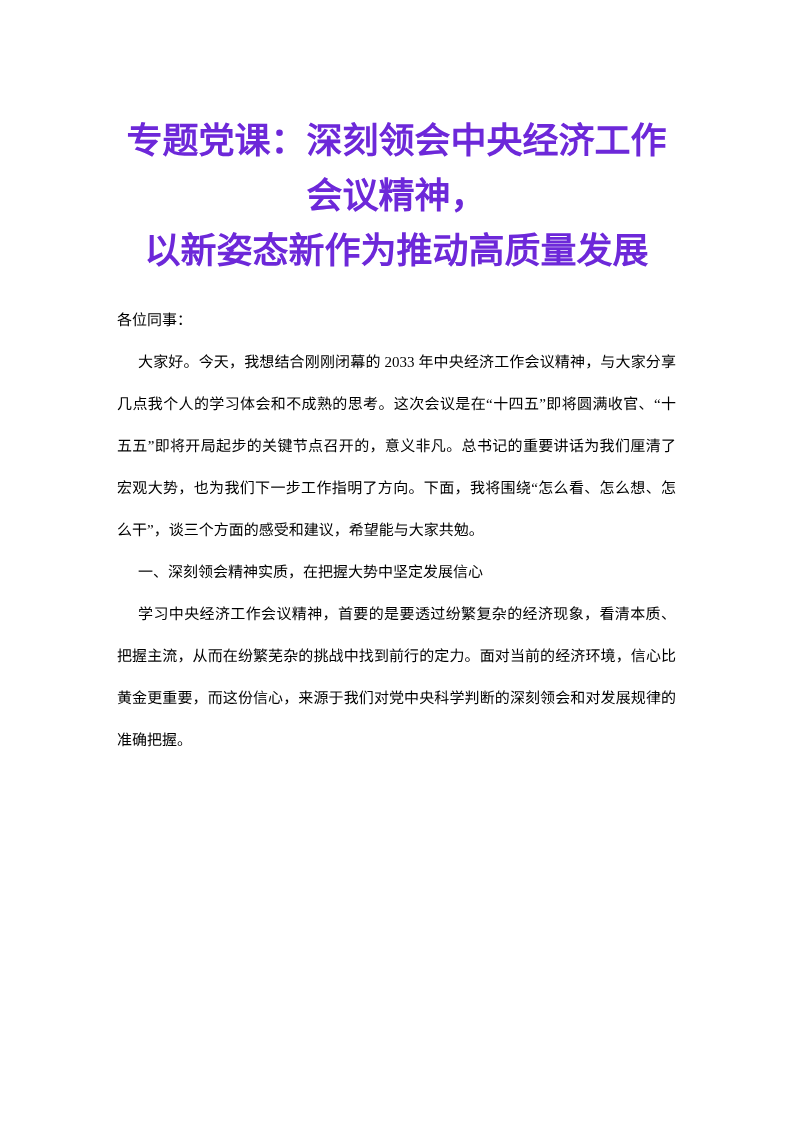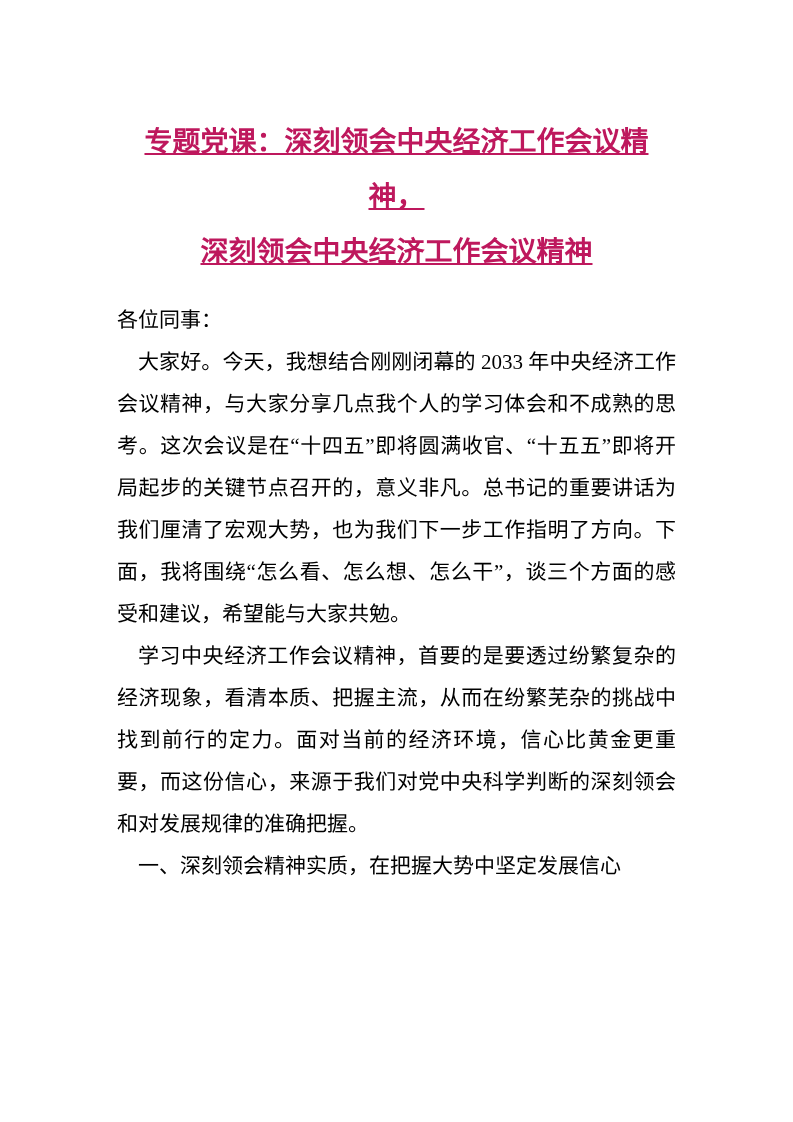--- a/index.html
+++ b/index.html
@@ -13,48 +13,47 @@
     width: 793px;
     height: 1122px;
     margin: 0 auto;
     background: #ffffff;
     padding: 114px 117px 0 117px;
     overflow: hidden;
   }
   .doc-title {
     text-align: center;
     font-weight: bold;
-    font-size: 28px;
+    font-size: 36px;
     line-height: 55px;
-    color: #be185d;
-    text-decoration: underline;
+    color: #6d28d9;
   }
   .doc-body {
     margin-top: 20px;
   }
   .doc-body p {
-    font-size: 21px;
+    font-size: 15px;
     line-height: 42px;
     text-align: justify;
     text-justify: inter-ideograph;
     color: #000000;
     word-break: break-all;
   }
   .doc-body p.indent {
     text-indent: 21px;
   }
 </style>
 </head>
 <body>
 
 <div class="page">
   <header class="doc-title">
     <div>专题党课：深刻领会中央经济工作会议精神，</div>
-    <div>深刻领会中央经济工作会议精神</div>
+    <div>以新姿态新作为推动高质量发展</div>
   </header>
 
   <main class="doc-body">
     <p>各位同事：</p>
     <p class="indent">大家好。今天，我想结合刚刚闭幕的 2033 年中央经济工作会议精神，与大家分享几点我个人的学习体会和不成熟的思考。这次会议是在“十四五”即将圆满收官、“十五五”即将开局起步的关键节点召开的，意义非凡。总书记的重要讲话为我们厘清了宏观大势，也为我们下一步工作指明了方向。下面，我将围绕“怎么看、怎么想、怎么干”，谈三个方面的感受和建议，希望能与大家共勉。</p>
+    <p class="indent">一、深刻领会精神实质，在把握大势中坚定发展信心</p>
     <p class="indent">学习中央经济工作会议精神，首要的是要透过纷繁复杂的经济现象，看清本质、把握主流，从而在纷繁芜杂的挑战中找到前行的定力。面对当前的经济环境，信心比黄金更重要，而这份信心，来源于我们对党中央科学判断的深刻领会和对发展规律的准确把握。</p>
-    <p class="indent">一、深刻领会精神实质，在把握大势中坚定发展信心</p>
   </main>
 </div>
 
 </body></html>

